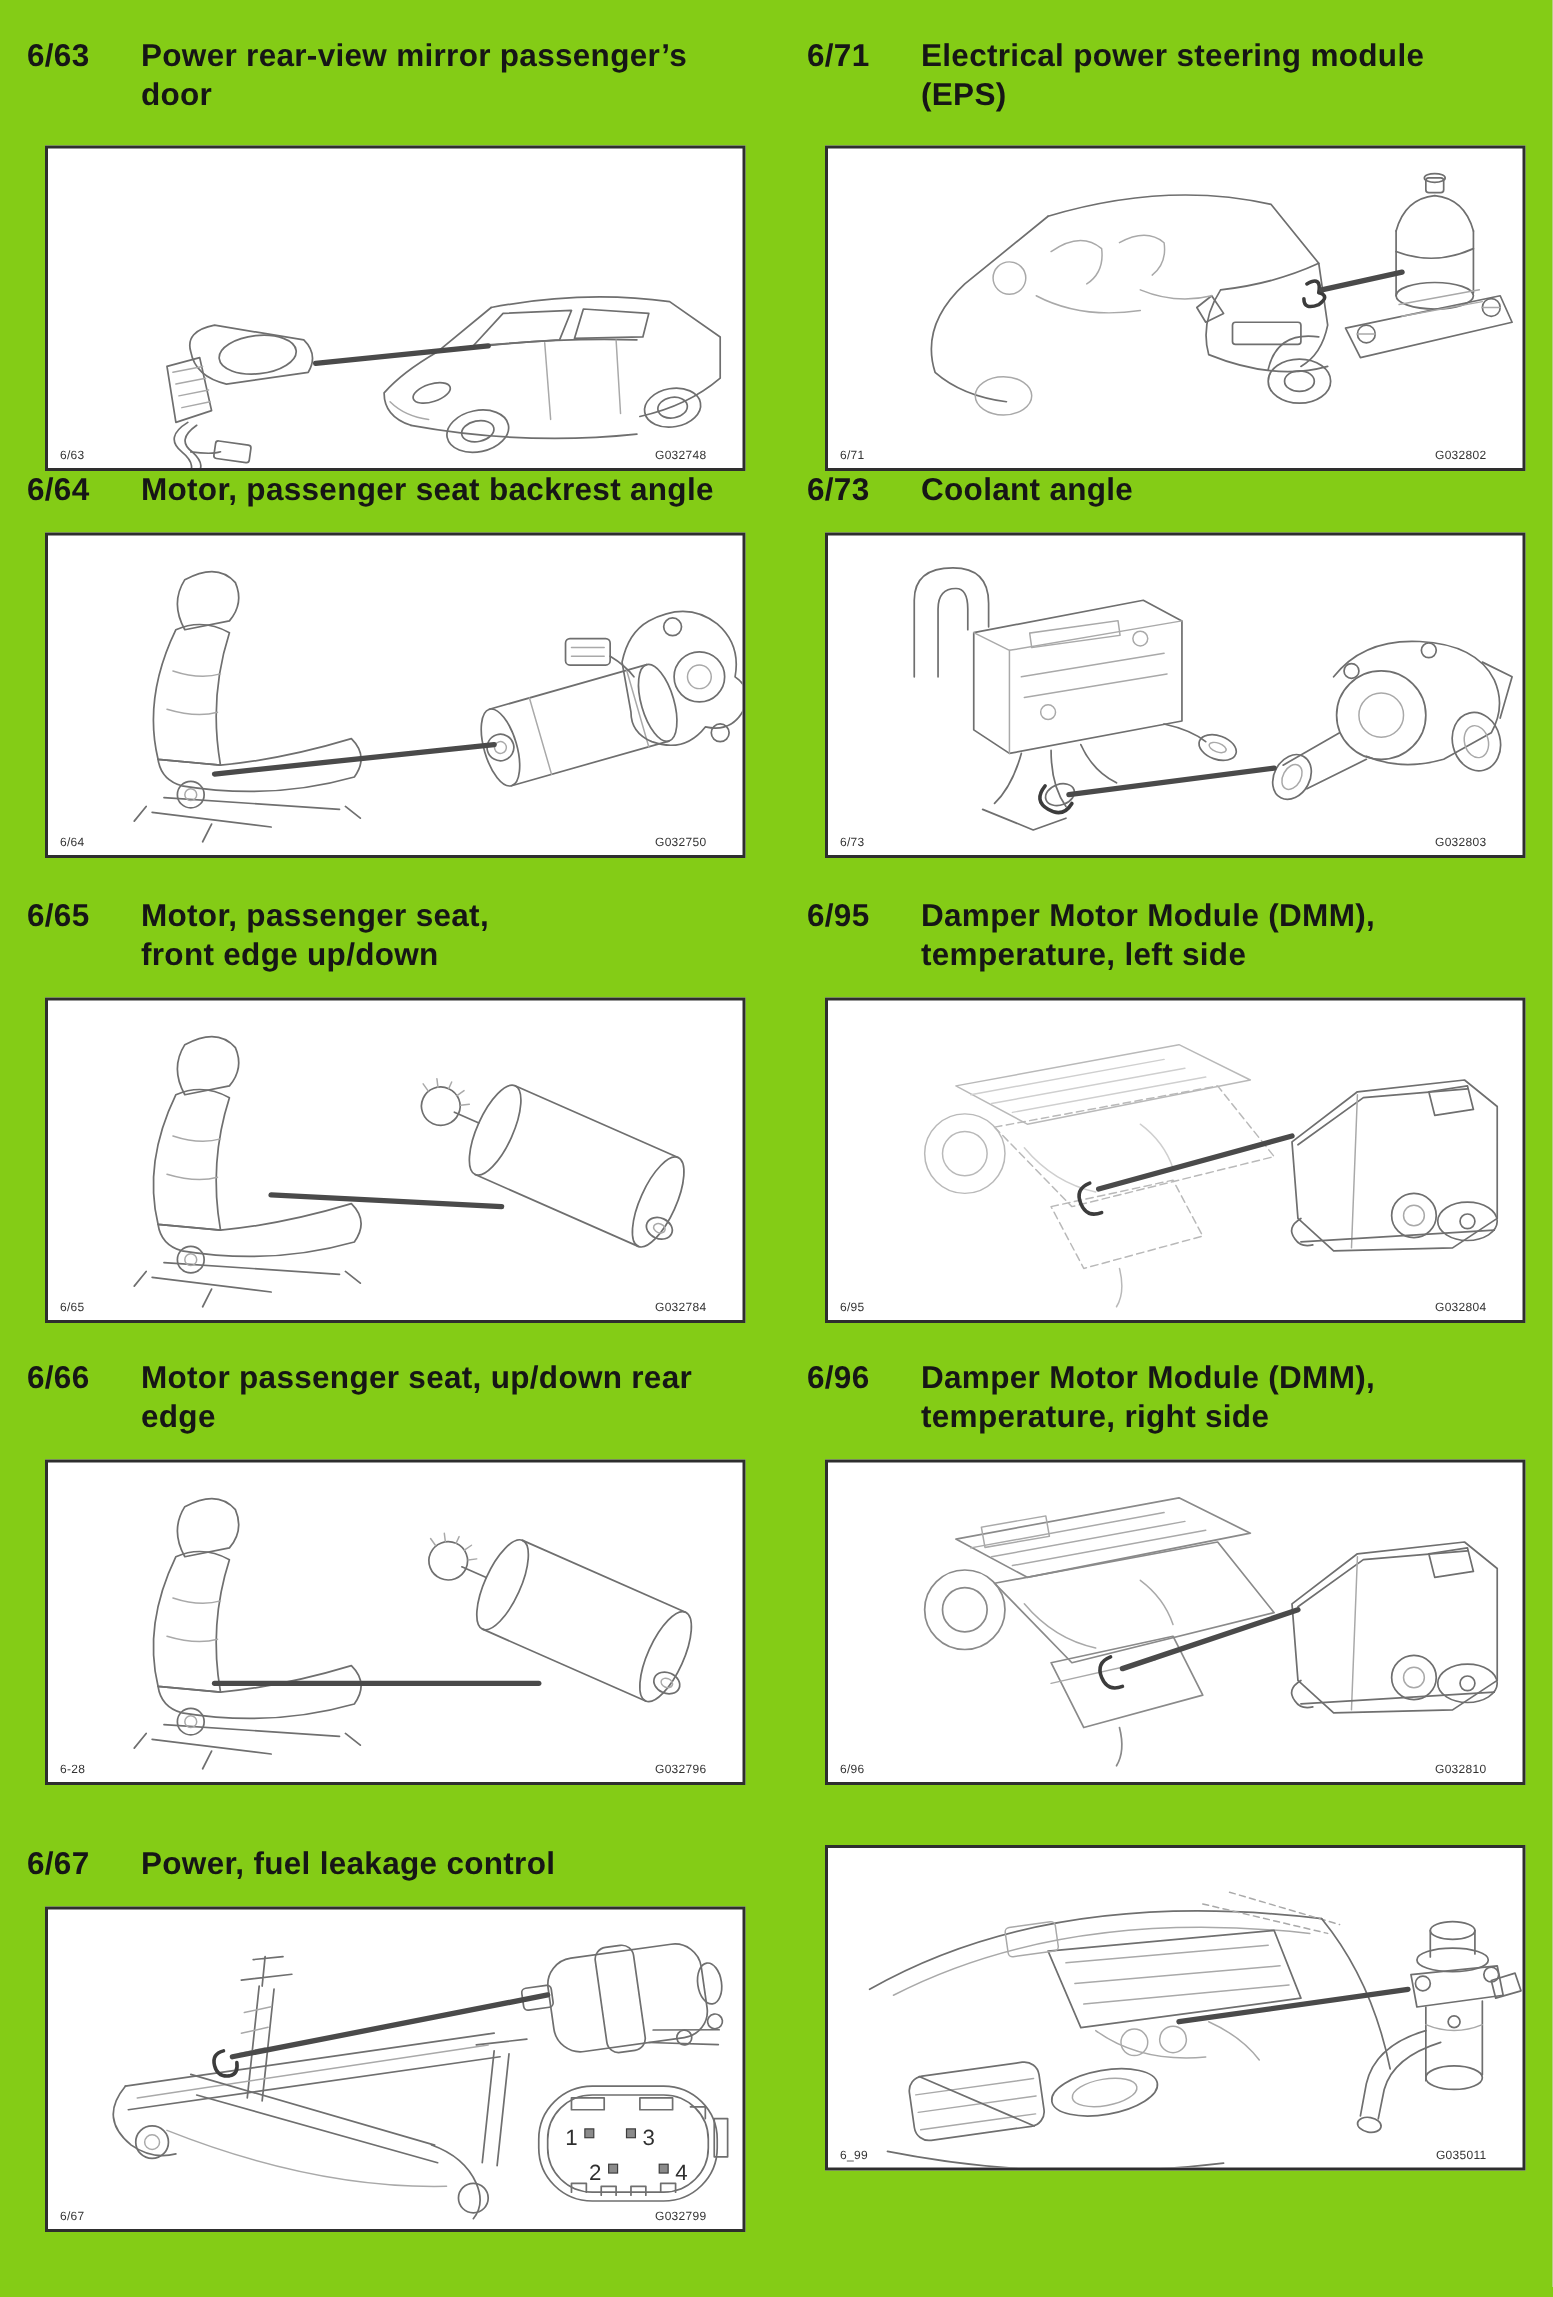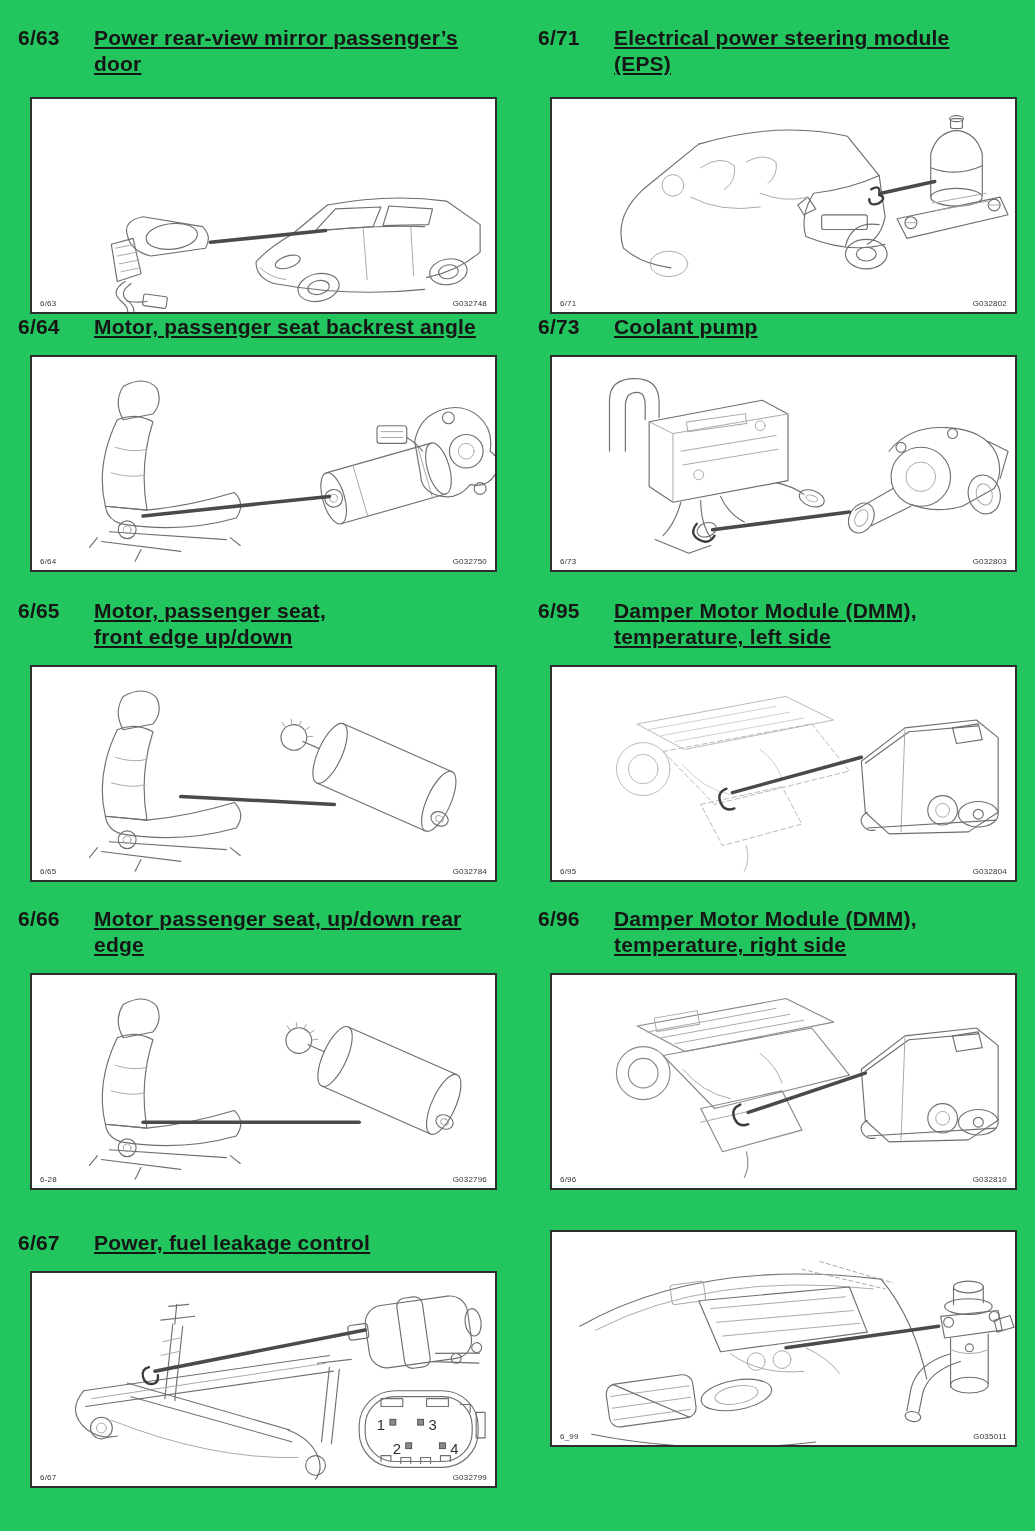--- a/index.html
+++ b/index.html
@@ -1,40 +1,40 @@
 <!DOCTYPE html>
 <html><head>
 <meta charset="utf-8">
 <style>
   html,body{margin:0;padding:0;background:#d8d8d8;}
   .page{
-    width:1035px;height:1531px;background:#22c55e;position:relative;
+    width:1035px;height:1531px;background:#84cc16;position:relative;
     font-family:"Liberation Sans",sans-serif;color:#1a1a1a;overflow:hidden;
     margin:0 auto;box-sizing:border-box;padding:25px 18px 0 30px;
   }
   .row{display:flex;gap:53px;}
   .row.r2{}
   .row.r3{margin-top:26px}
   .row.r4{margin-top:24px}
   .row.r5{margin-top:40px}
   .cell{width:467px;flex:none;}
   .fig-heading{
     display:flex;margin-left:-12px;margin-bottom:15px;
     font-weight:bold;font-size:21px;line-height:26px;letter-spacing:.2px;color:#161616;
   }
   .row.r1 .fig-heading{margin-bottom:20px}
   .fig-number{width:76px;flex:none;}
-  .fig-title{white-space:pre-line;flex:1;text-decoration:underline;}
+  .fig-title{white-space:pre-line;flex:1;}
   .fig-frame{
     position:relative;height:217px;border:2px solid #2e2e2e;background:#fff;box-sizing:border-box;
   }
   .fig-frame svg{position:absolute;inset:0;width:100%;height:100%;}
   .corner{position:absolute;bottom:4px;font-size:8px;color:#333;letter-spacing:.2px;}
   .corner.l{left:8px}
-  .corner.r{right:8px}
+  .corner.r{right:24px}
   
   .ln{stroke:#6f6f6f;fill:none;stroke-width:1.15;stroke-linecap:round;stroke-linejoin:round;}
   .lt{stroke:#a9a9a9;fill:none;stroke-width:1;stroke-linecap:round;stroke-linejoin:round;}
   .dk{stroke:#3c3c3c;fill:none;stroke-width:2.4;stroke-linecap:round;stroke-linejoin:round;}
   .ld{stroke:#4a4a4a;fill:none;stroke-width:3.6;stroke-linecap:round;}
   g.faint .ln{stroke:#b9b9b9;stroke-width:1;}
   g.faint .lt{stroke:#cfcfcf;}
   g.mid .ln{stroke:#8a8a8a;}
   text.pinlbl{font:15px "Liberation Sans",sans-serif;fill:#2f2f2f;}
   rect.pin{fill:#8a8a8a;stroke:#3c3c3c;stroke-width:.8;}
@@ -166,21 +166,21 @@
           <path class="ld" d="M112,162 L300,142"></path>
         </svg>
         <span class="corner l">6/64</span>
         <span class="corner r">G032750</span>
       </div>
     </div>
 
     <div class="cell">
       <div class="fig-heading">
         <span class="fig-number">6/73</span>
-        <span class="fig-title">Coolant pump</span>
+        <span class="fig-title">Coolant angle</span>
       </div>
       <div class="fig-frame">
         <svg viewBox="0 0 467 217" preserveAspectRatio="none">
           <g>
             <path class="ln" d="M58,96 L58,44 Q58,22 84,22 Q108,22 108,46 L108,62"></path>
             <path class="ln" d="M74,96 L74,50 Q74,36 86,36 Q94,36 94,50 L94,64"></path>
             <path class="ln" d="M98,66 L212,44 L238,58 L238,126 L122,148 L98,132 Z"></path>
             <path class="lt" d="M98,66 L122,78 L122,148 M122,78 L238,58"></path>
             <rect class="lt" x="136" y="62" width="60" height="10" transform="rotate(-8 166 67)"></rect>
             <circle class="lt" cx="210" cy="70" r="5"></circle>

